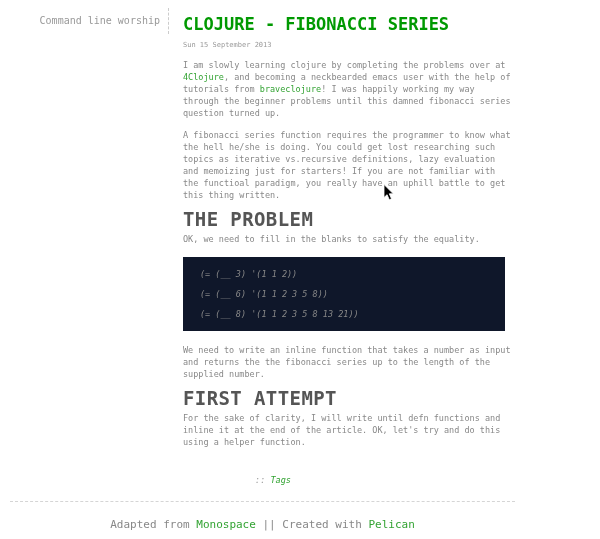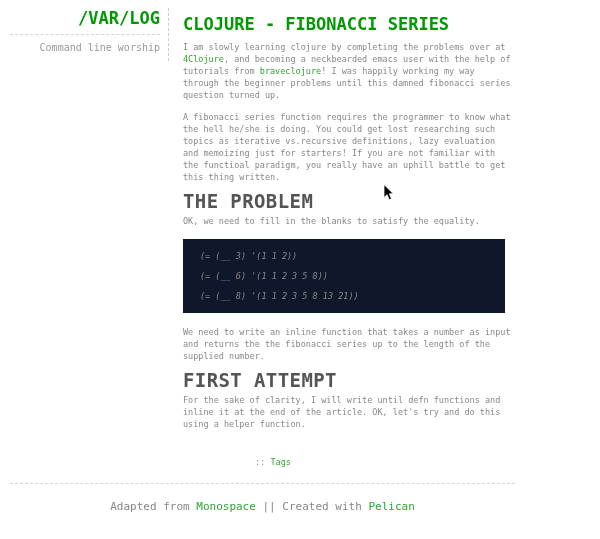--- a/index.html
+++ b/index.html
@@ -40,45 +40,45 @@
   .codeblock {
     background:#0f172a; color:#888888; font-style:italic;
     font-size:8.5px; line-height:10px;
     padding:12px 8px 12px 17px; margin:12px 10px 13px 0;
     white-space:pre; overflow:hidden;
   }
   .p-after-code { margin-top:0; }
   a.inline-link { color:#33a333; text-decoration:none; }
   .tags-row {
     width:180px; text-align:center; margin-top:26px;
-    font-size:8.5px; line-height:12px; color:#999999;
+    font-size:8.5px; line-height:12px; color:#999999;font-style:italic;
   }
   .dashed-rule { border:0; border-top:1px dashed #d5d5d5; margin:15px 0 0 0; }
   .footer {
     text-align:center; color:#888888; font-size:11px; line-height:10px;
     padding-top:18px;
   }
 
   
   .cursor { position:absolute; left:383px; top:184px; width:11px; height:17px; z-index:10; }
 </style>
 </head>
 <body>
 
 <div class="container">
 
   <div class="masthead-row">
 
     <div class="sidebar">
-      <a href="#" class="site-title">/VAR/LOG</a>
       <div class="tagline">Command line worship</div>
     </div>
 
     <div class="main">
       <a href="#" class="article-title">CLOJURE - FIBONACCI SERIES</a>
+      <div class="date">Sun 15 September 2013</div>
 
       <p class="para"><span>I am slowly learning clojure by completing the problems over at </span><a href="#" class="inline-link">4Clojure</a><span>, and becoming a neckbearded emacs user with the help of tutorials from </span><a href="#" class="inline-link">braveclojure</a><span>! I was happily working my way through the beginner problems until this damned fibonacci series question turned up.</span></p>
 
       <p class="para">A fibonacci series function requires the programmer to know what the hell he/she is doing. You could get lost researching such topics as iterative vs.recursive definitions, lazy evaluation and memoizing just for starters! If you are not familiar with the functioal paradigm, you really have an uphill battle to get this thing written.</p>
 
       <div class="h2">THE PROBLEM</div>
 
       <p class="para">OK, we need to fill in the blanks to satisfy the equality.</p>
 
       <pre class="codeblock">(= (__ 3) '(1 1 2))

